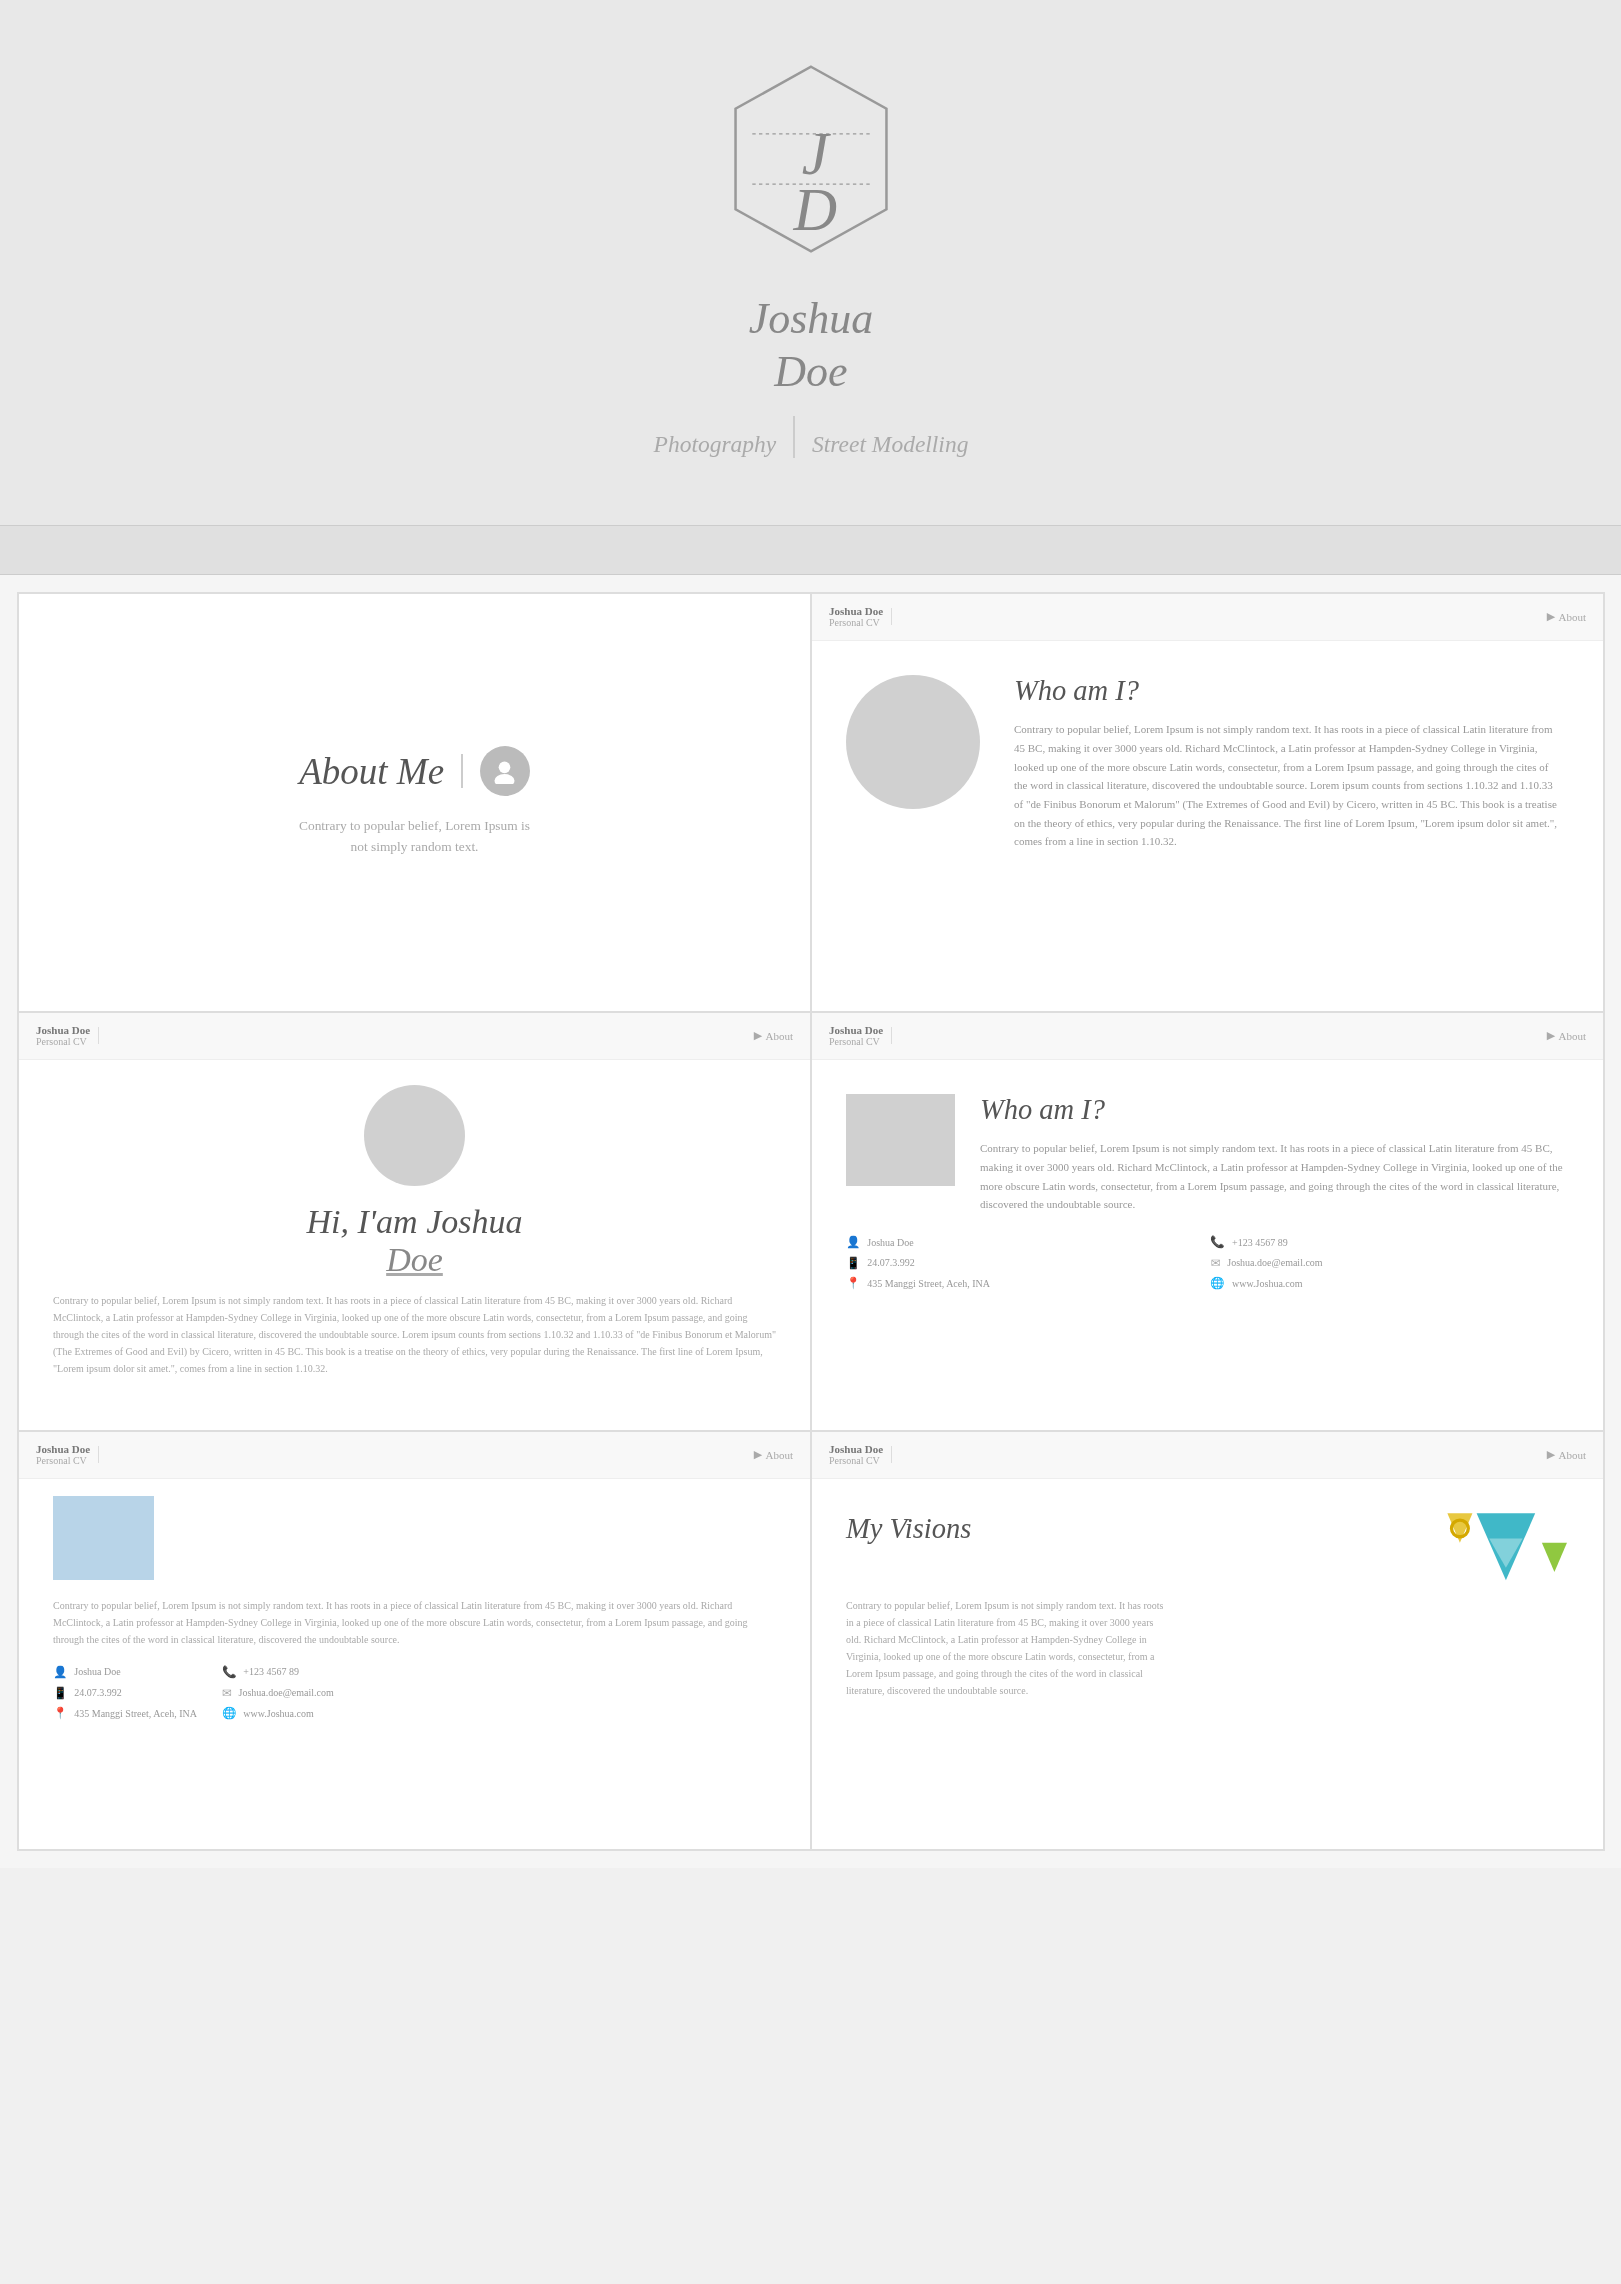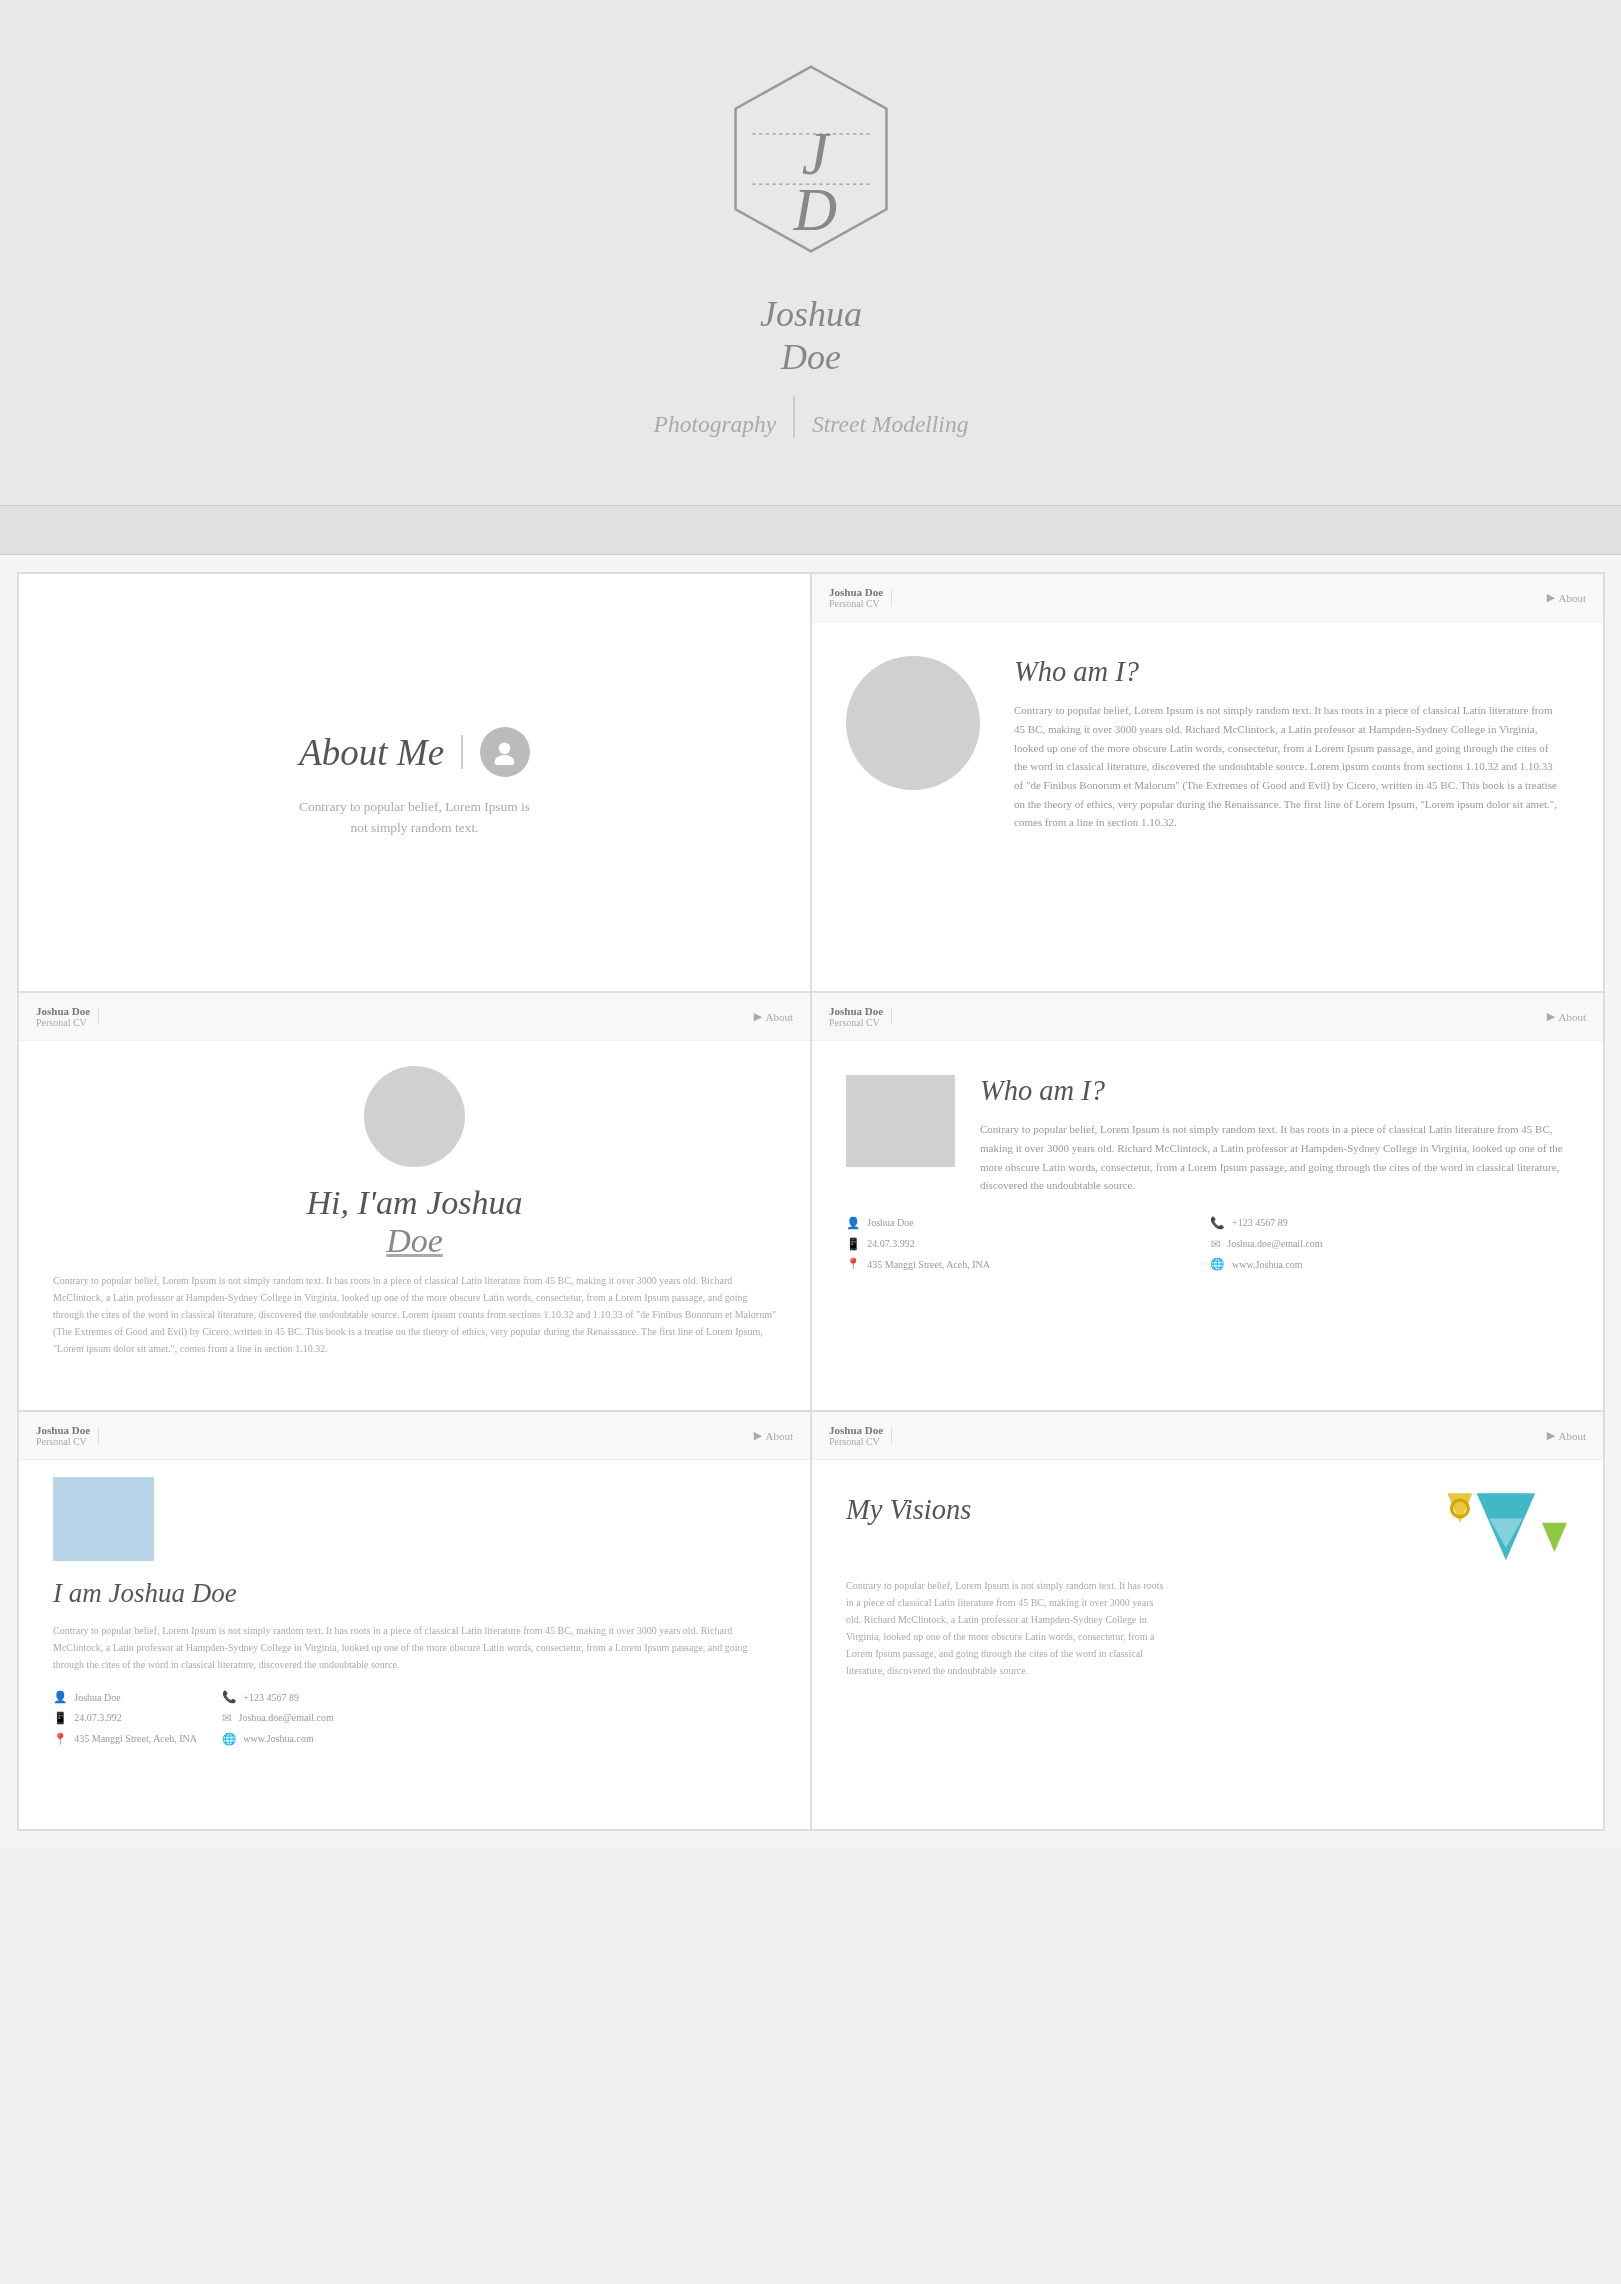--- a/index.html
+++ b/index.html
@@ -23,21 +23,21 @@
       margin-bottom: 25px;
     }
 
     .hexagon-svg {
       width: 218px;
       height: 218px;
     }
 
     .hero-name {
       font-family: 'Palatino Linotype', Palatino, serif;
-      font-size: 36px;
+      font-size: 44px;
       color: #888;
       text-align: center;
       line-height: 1.2;
       font-style: italic;
       margin-bottom: 17px;
     }
 
     .hero-subtitle {
       display: flex;
       align-items: flex-end;
@@ -515,21 +515,20 @@
         </div>
         <div class="card-header-divider"></div>
         <div class="card-header-about">
           <span>▶</span>
           <span>About</span>
         </div>
       </div>
 
       <div class="i-am-content">
         <div class="blue-rect"></div>
-        <div class="i-am-title">I am Joshua Doe</div>
         <p class="i-am-body">Contrary to popular belief, Lorem Ipsum is not simply random text. It has roots in a piece of classical Latin literature from 45 BC, making it over 3000 years old. Richard McClintock, a Latin professor at Hampden-Sydney College in Virginia, looked up one of the more obscure Latin words, consectetur, from a Lorem Ipsum passage, and going through the cites of the word in classical literature, discovered the undoubtable source.</p>
 
         <div style="display:flex;gap:25px;margin-top:17px;">
           <div style="display:flex;flex-direction:column;gap:6.7px;">
             <div class="contact-item">
               <span class="contact-icon">👤</span>
               <span style="font-size:10px;color:#999;">Joshua Doe</span>
             </div>
             <div class="contact-item">
               <span class="contact-icon">📱</span>

